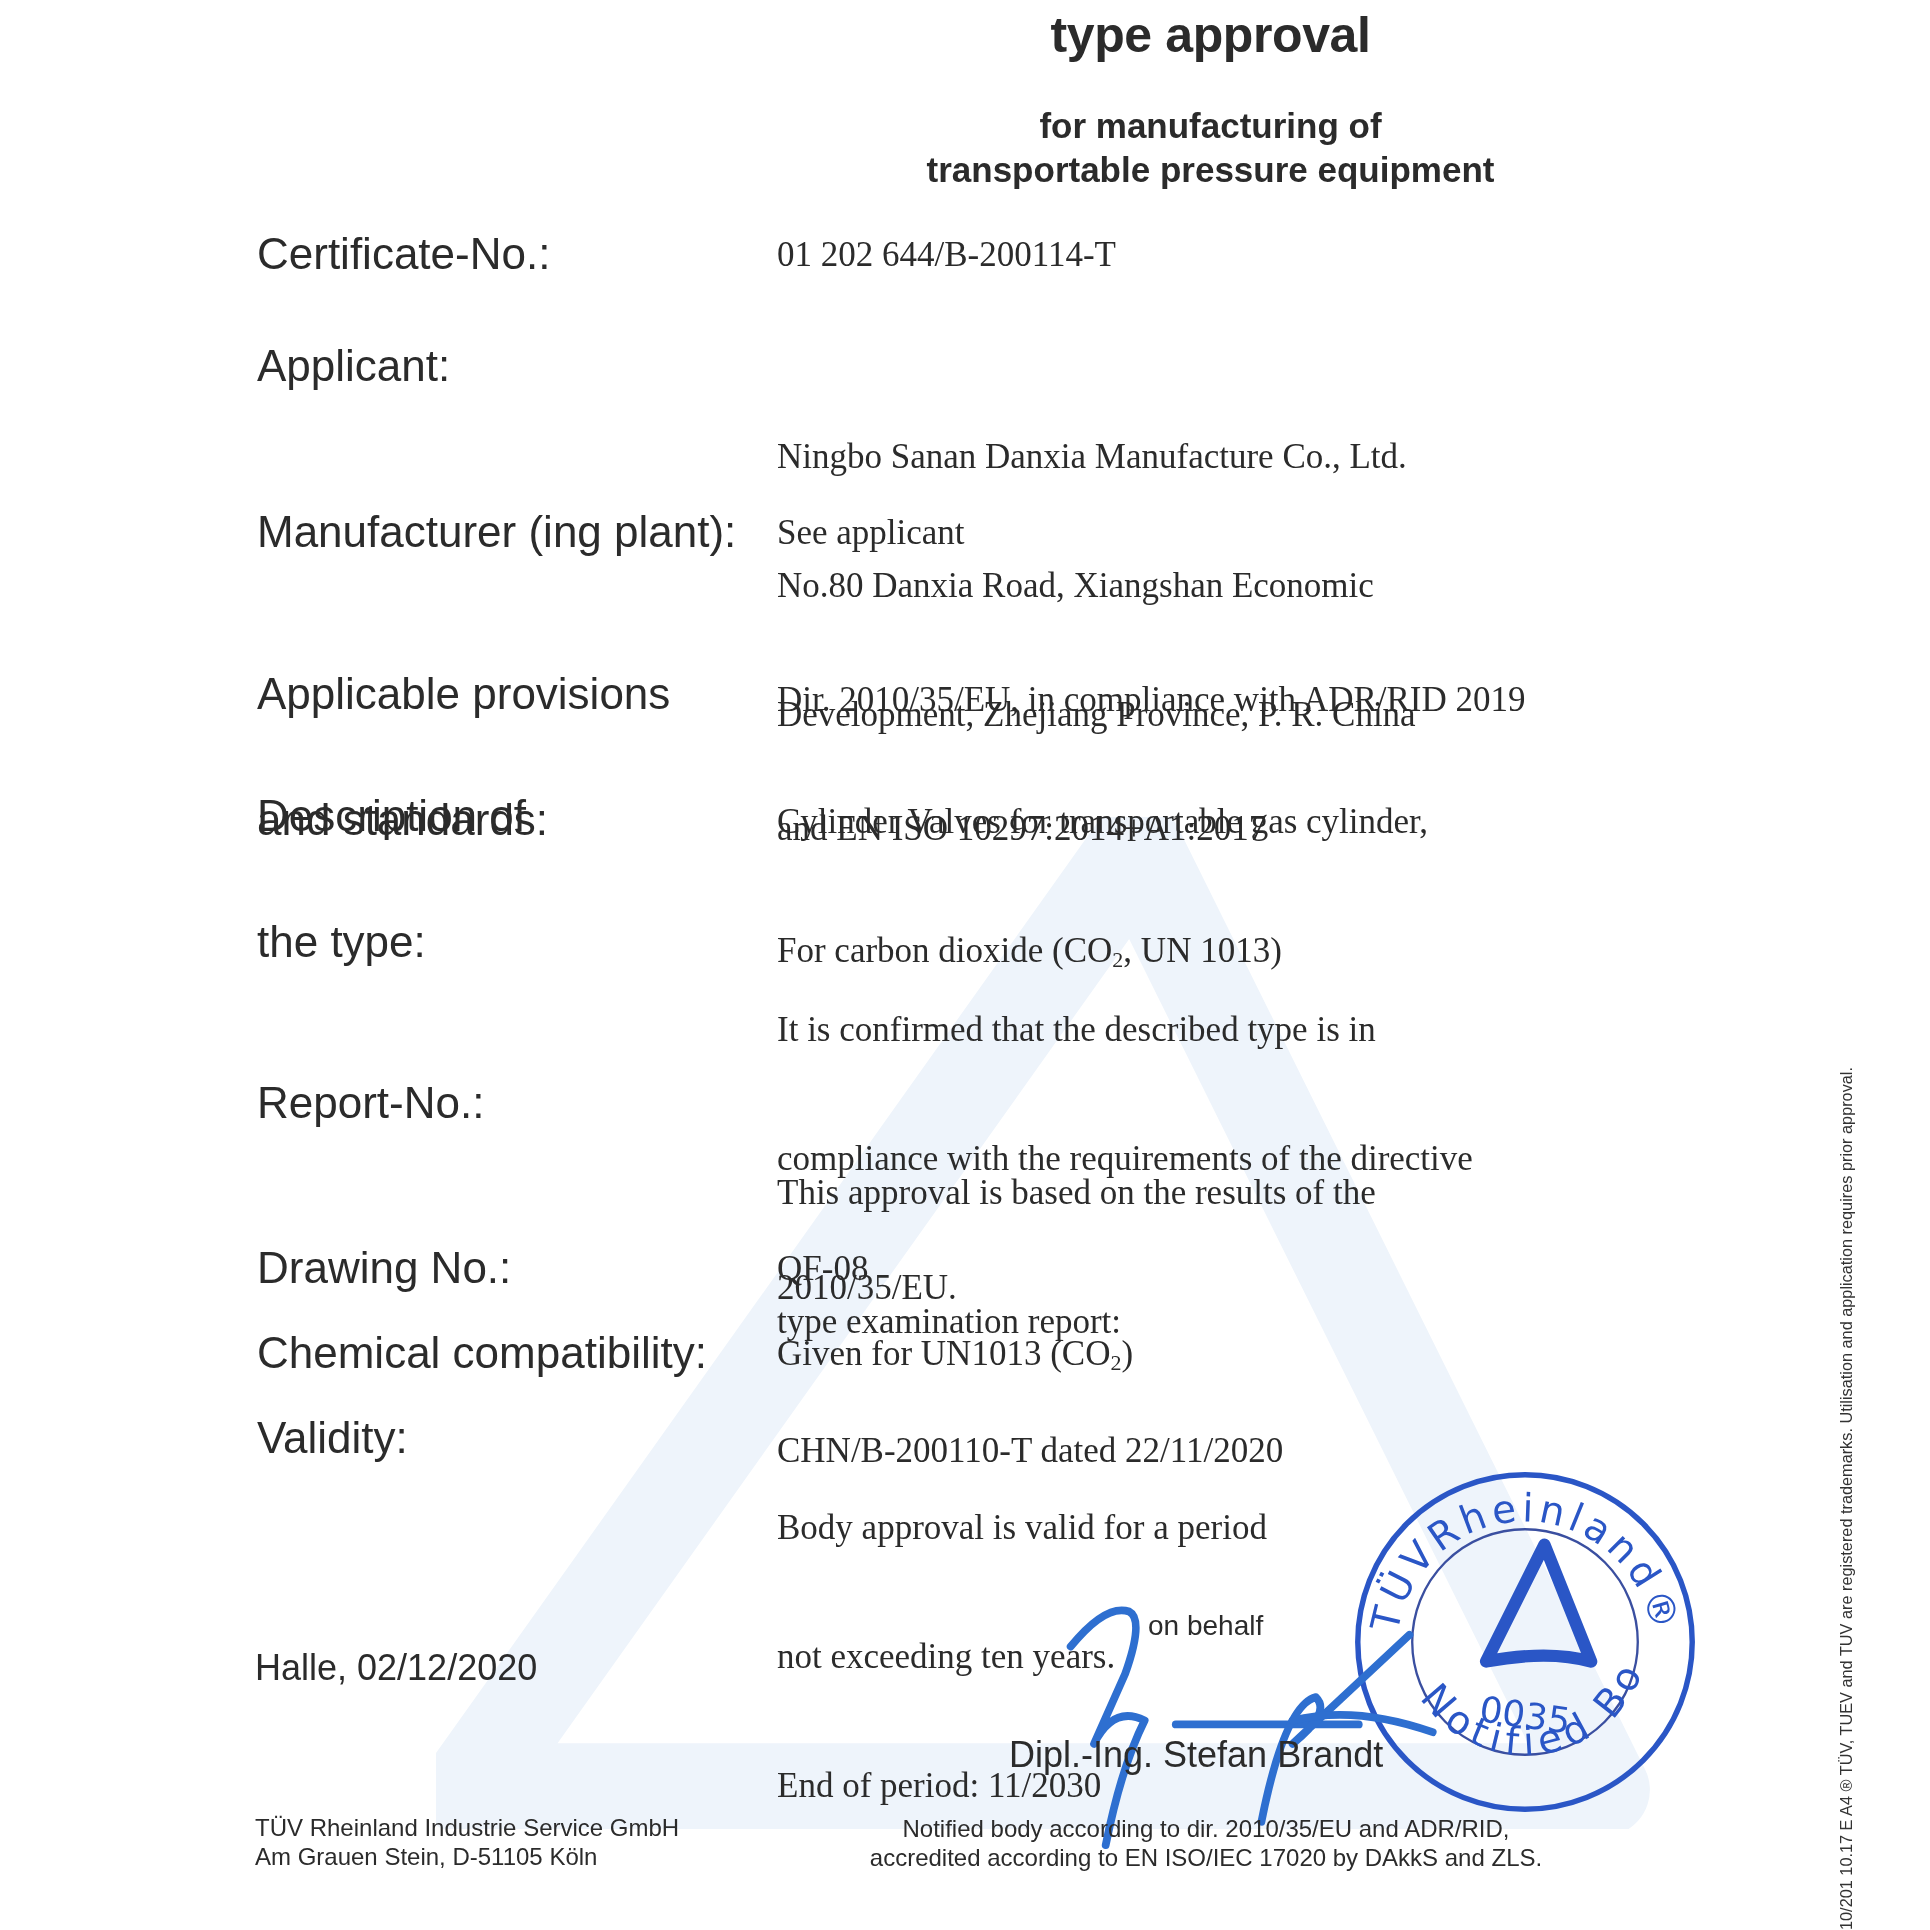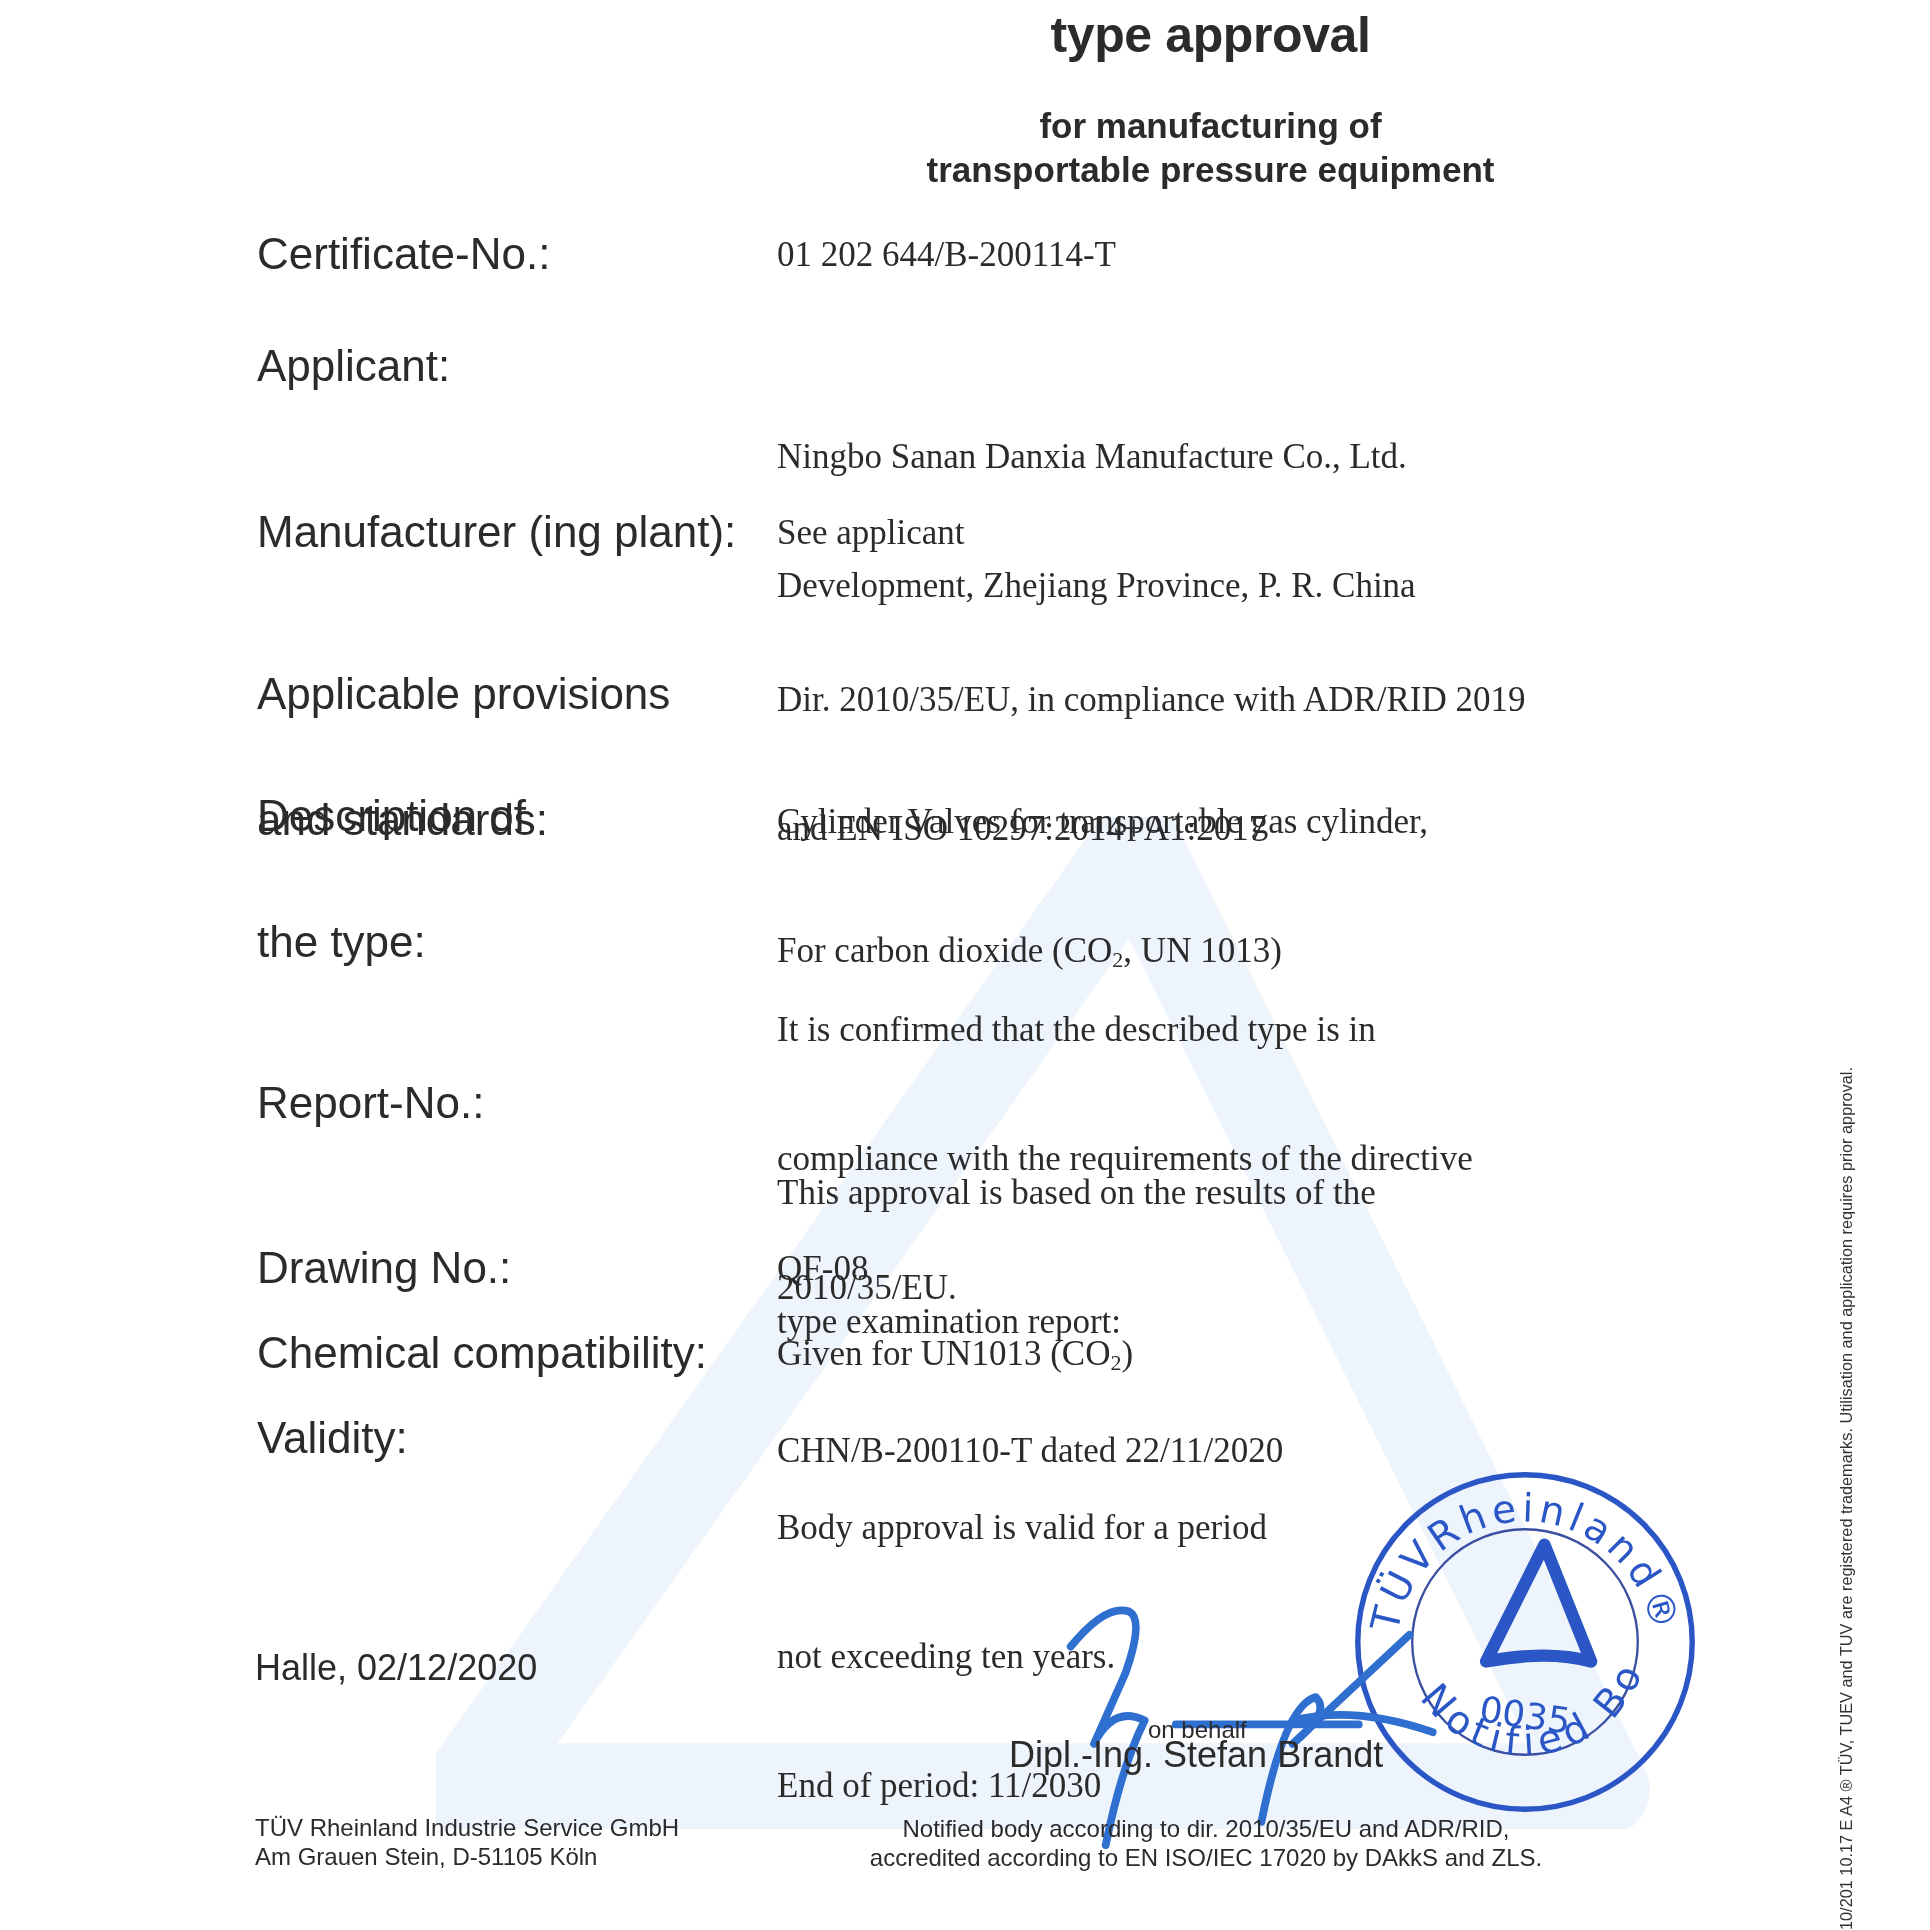--- a/index.html
+++ b/index.html
@@ -30,21 +30,21 @@
   .value span.line { display:block; }
   sub { font-size:22px; vertical-align:-4.7px; }
   .foot-left {
     position:absolute; left:255px; top:1813px; font-size:24px; line-height:29px;
   }
   .foot-center {
     position:absolute; left:817px; width:778px; top:1814px; font-size:24px; line-height:29px; text-align:center;
   }
   .place-date { position:absolute; left:255px; top:1647px; font-size:36px; }
   .signer { position:absolute; left:1009px; top:1734px; font-size:36px; }
-  .on-behalf { position:absolute; left:1148px; top:1716px; font-size:24px; }
+  .on-behalf { position:absolute; left:1148px; top:1610px; font-size:28px; }
   .side-text {
     position:absolute; left:1837px; top:1930px; transform-origin:0 0; transform:rotate(-90deg);
     font-size:16.3px; white-space:nowrap; color:#333;
   }
   .stamp { position:absolute; left:1350px; top:1467px; width:350px; height:350px; }
   .signature { position:absolute; left:1059px; top:1588px; width:436px; height:265px; }
 </style>
 </head>
 <body>
 
@@ -57,20 +57,21 @@
   <div>for manufacturing of</div>
   <div>transportable pressure equipment</div>
 </div>
 
 <div class="label" style="top:233px">Certificate-No.:</div>
 <div class="value" style="top:233px">01 202 644/B-200114-T</div>
 
 <div class="label" style="top:345px">Applicant:</div>
 <div class="value" style="top:349px">
   <span class="line">Ningbo Sanan Danxia Manufacture Co., Ltd.</span>
+  <span class="line">No.80 Danxia Road, Xiangshan Economic</span>
   <span class="line">Development, Zhejiang Province, P. R. China</span>
 </div>
 
 <div class="label" style="top:511px">Manufacturer (ing plant):</div>
 <div class="value" style="top:511px">See applicant</div>
 
 <div class="label" style="top:589px">
   <div>Applicable provisions</div>
   <div>and standards:</div>
 </div>

